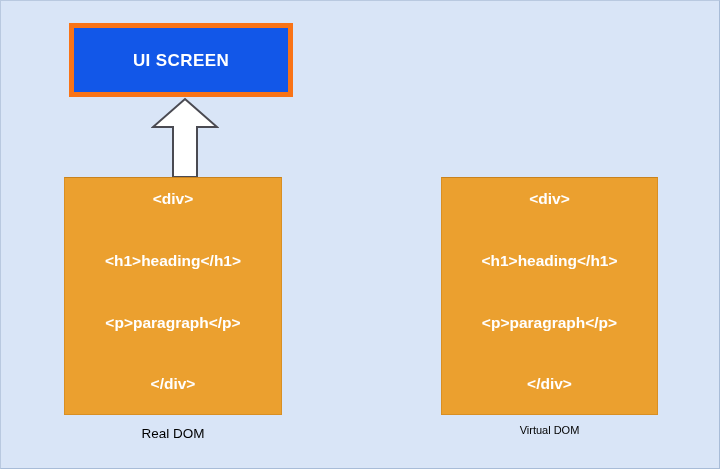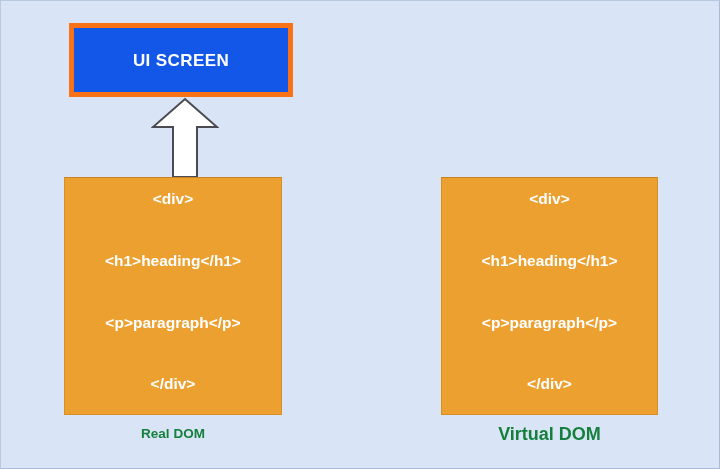--- a/index.html
+++ b/index.html
@@ -81,35 +81,35 @@
     white-space: pre;
     position: relative;
     top: -4px;
   }
   .code-line { display: block; }
 
   
   .caption {
     position: absolute;
     text-align: center;
-    color: #15803d;
-    font-weight: bold;
+    color: #000000;
+    font-weight: normal;
     line-height: 1;
   }
   .caption.left {
     left: 63px;
     width: 218px;
     top: 426px;
     font-size: 13.5px;
   }
   .caption.right {
     left: 440px;
     width: 217px;
     top: 424px;
-    font-size: 18px;
+    font-size: 11px;
   }
 </style>
 </head>
 <body>
 
 <div id="canvas">
 
   <div class="ui-screen">
     <span class="ui-screen-label">UI SCREEN</span>
   </div>

